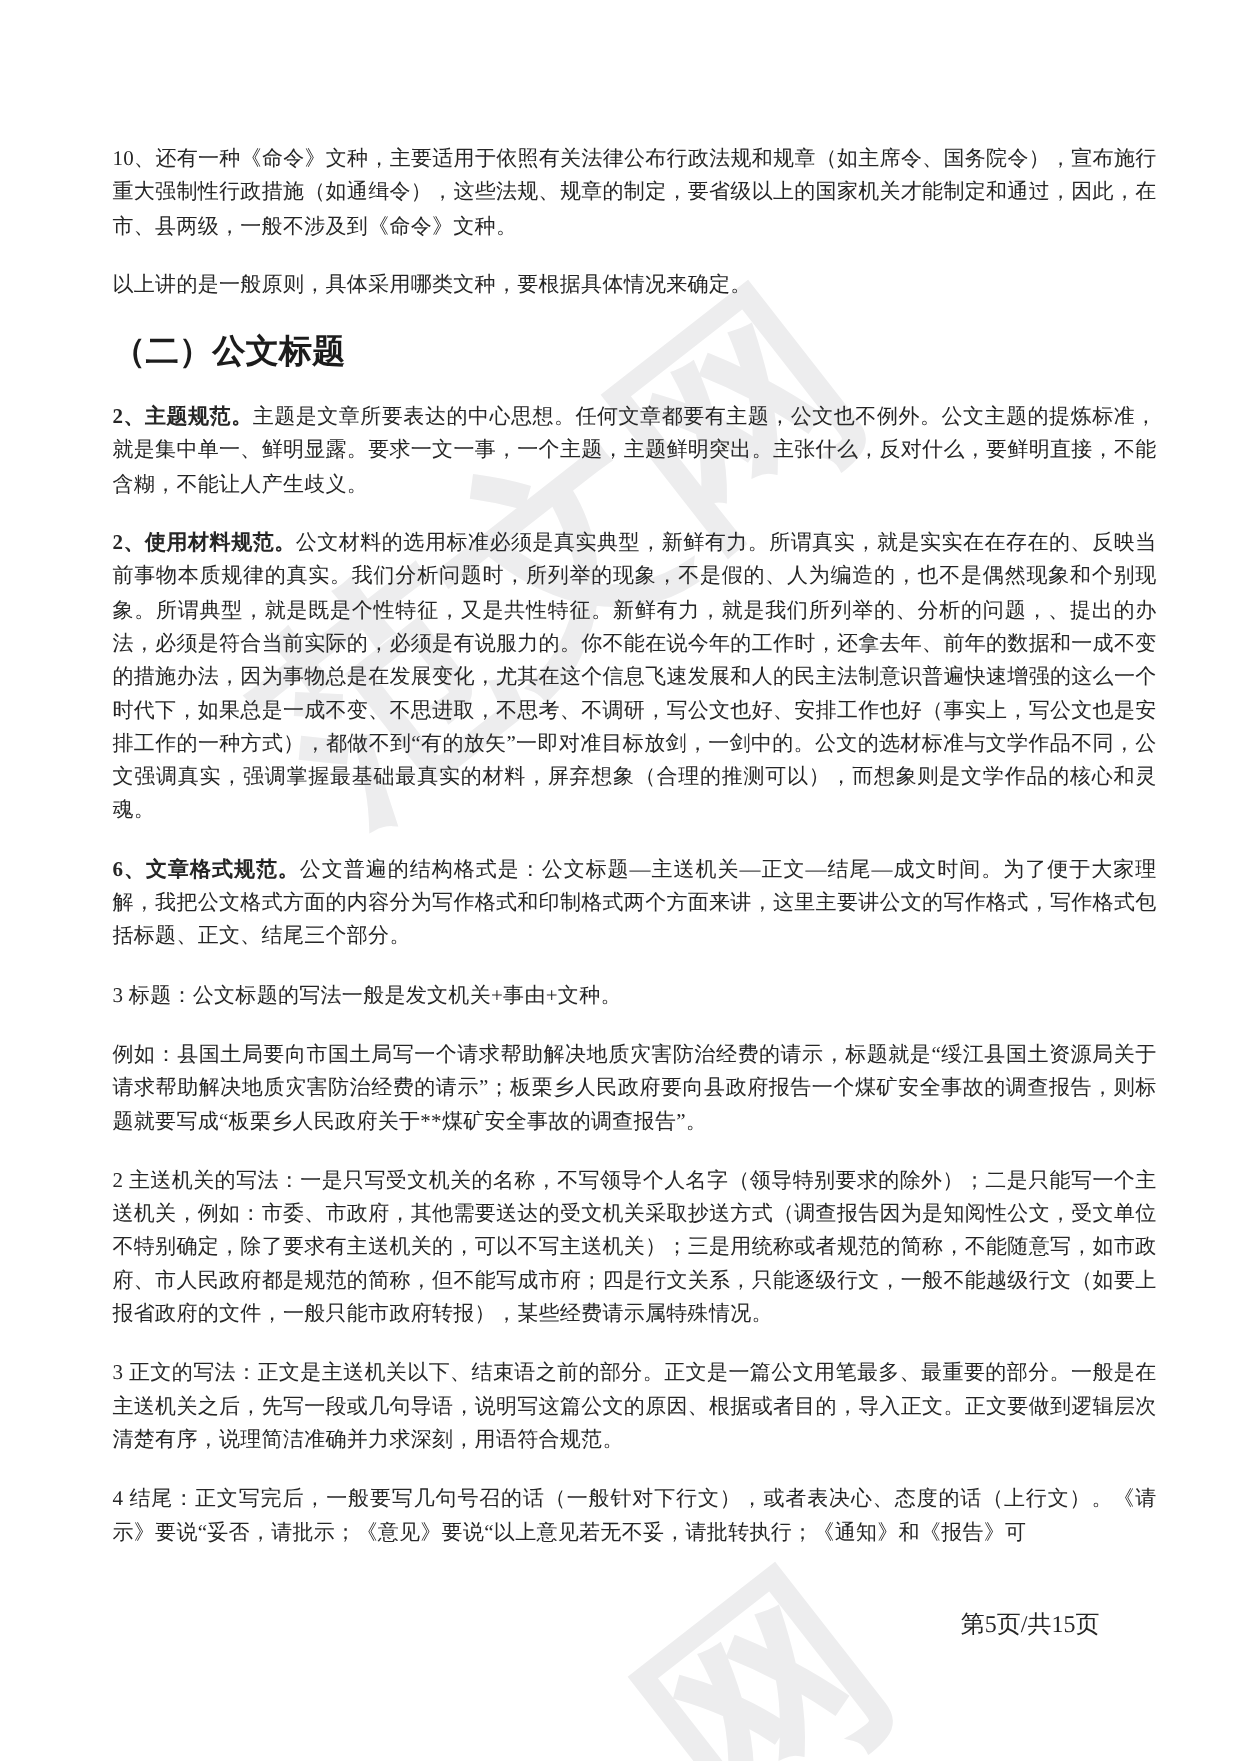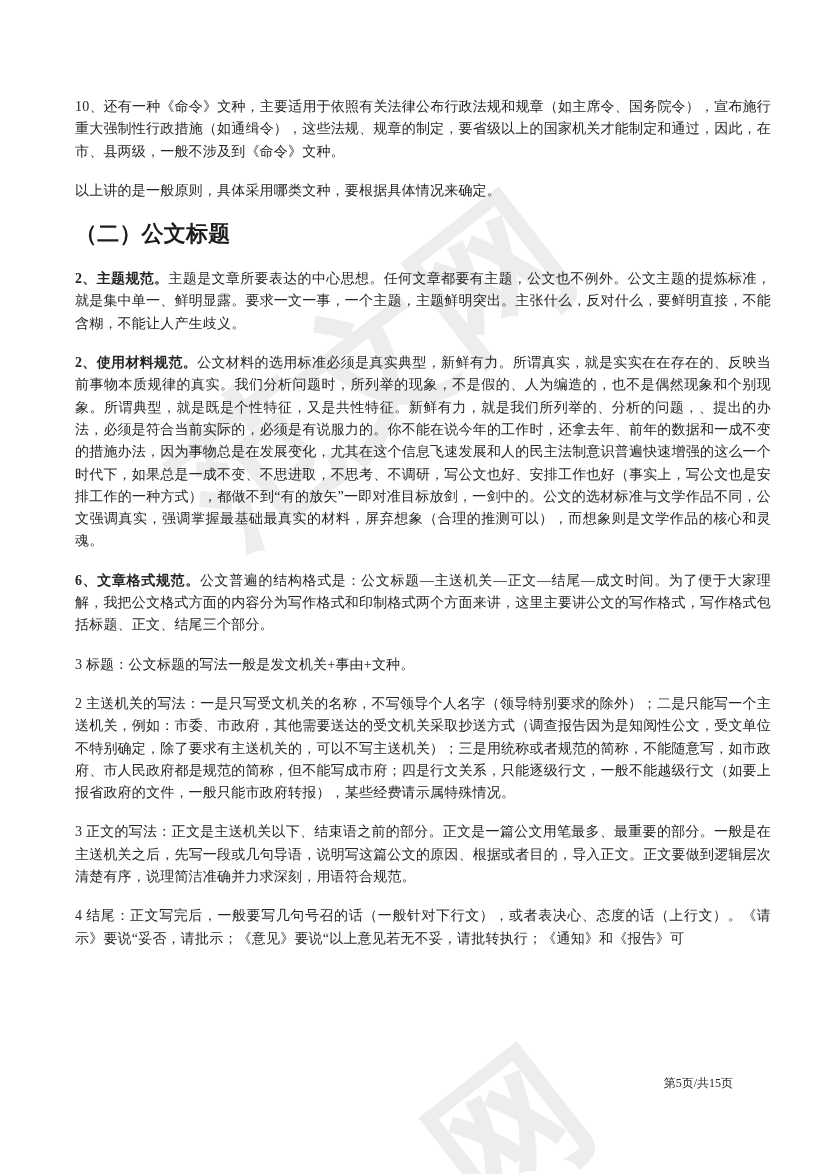--- a/index.html
+++ b/index.html
@@ -61,21 +61,21 @@
     line-height: 30px;
     font-weight: 700;
     color: #1c1c1c;
     text-align: left;
   }
   .page-footer {
     position: absolute;
     z-index: 1;
     right: 97px;
     top: 1074px;
-    font-size: 12px;
+    font-size: 16px;
     line-height: 19px;
     color: #262626;
     font-family: "Liberation Serif", "DejaVu Serif", serif;
   }
 </style>
 </head>
 <body>
 
 <div class="page">
 
@@ -92,20 +92,21 @@
 
 
     <p class="rule"><span class="lead">2、主题规范。</span><span>主题是文章所要表达的中心思想。任何文章都要有主题，公文也不例外。公文主题的提炼标准，就是集中单一、鲜明显露。要求一文一事，一个主题，主题鲜明突出。主张什么，反对什么，要鲜明直接，不能含糊，不能让人产生歧义。</span></p>
 
     <p class="rule"><span class="lead">2、使用材料规范。</span><span>公文材料的选用标准必须是真实典型，新鲜有力。所谓真实，就是实实在在存在的、反映当前事物本质规律的真实。我们分析问题时，所列举的现象，不是假的、人为编造的，也不是偶然现象和个别现象。所谓典型，就是既是个性特征，又是共性特征。新鲜有力，就是我们所列举的、分析的问题，、提出的办法，必须是符合当前实际的，必须是有说服力的。你不能在说今年的工作时，还拿去年、前年的数据和一成不变的措施办法，因为事物总是在发展变化，尤其在这个信息飞速发展和人的民主法制意识普遍快速增强的这么一个时代下，如果总是一成不变、不思进取，不思考、不调研，写公文也好、安排工作也好（事实上，写公文也是安排工作的一种方式），都做不到“有的放矢”一即对准目标放剑，一剑中的。公文的选材标准与文学作品不同，公文强调真实，强调掌握最基础最真实的材料，屏弃想象（合理的推测可以），而想象则是文学作品的核心和灵魂。</span></p>
 
     <p class="rule"><span class="lead">6、文章格式规范。</span><span>公文普遍的结构格式是：公文标题—主送机关—正文—结尾—成文时间。为了便于大家理解，我把公文格式方面的内容分为写作格式和印制格式两个方面来讲，这里主要讲公文的写作格式，写作格式包括标题、正文、结尾三个部分。</span></p>
 
     <p>3 标题：公文标题的写法一般是发文机关+事由+文种。</p>
 
+    <p>例如：县国土局要向市国土局写一个请求帮助解决地质灾害防治经费的请示，标题就是“绥江县国土资源局关于请求帮助解决地质灾害防治经费的请示”；板栗乡人民政府要向县政府报告一个煤矿安全事故的调查报告，则标题就要写成“板栗乡人民政府关于**煤矿安全事故的调查报告”。</p>
 
     <p>2 主送机关的写法：一是只写受文机关的名称，不写领导个人名字（领导特别要求的除外）；二是只能写一个主送机关，例如：市委、市政府，其他需要送达的受文机关采取抄送方式（调查报告因为是知阅性公文，受文单位不特别确定，除了要求有主送机关的，可以不写主送机关）；三是用统称或者规范的简称，不能随意写，如市政府、市人民政府都是规范的简称，但不能写成市府；四是行文关系，只能逐级行文，一般不能越级行文（如要上报省政府的文件，一般只能市政府转报），某些经费请示属特殊情况。</p>
 
     <p>3 正文的写法：正文是主送机关以下、结束语之前的部分。正文是一篇公文用笔最多、最重要的部分。一般是在主送机关之后，先写一段或几句导语，说明写这篇公文的原因、根据或者目的，导入正文。正文要做到逻辑层次清楚有序，说理简洁准确并力求深刻，用语符合规范。</p>
 
     <p>4 结尾：正文写完后，一般要写几句号召的话（一般针对下行文），或者表决心、态度的话（上行文）。《请示》要说“妥否，请批示；《意见》要说“以上意见若无不妥，请批转执行；《通知》和《报告》可</p>
 
   </div>
 
   <div class="page-footer">第5页/共15页</div>

